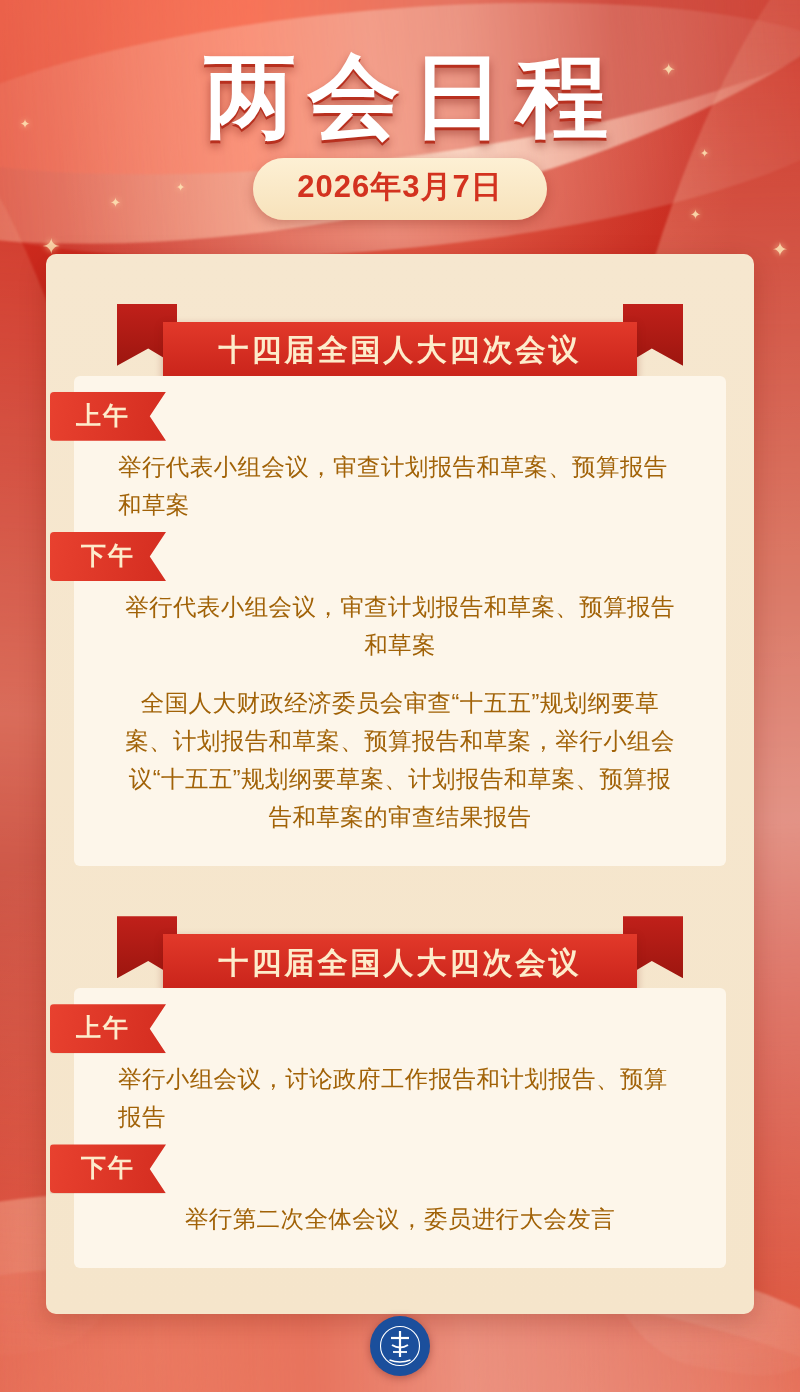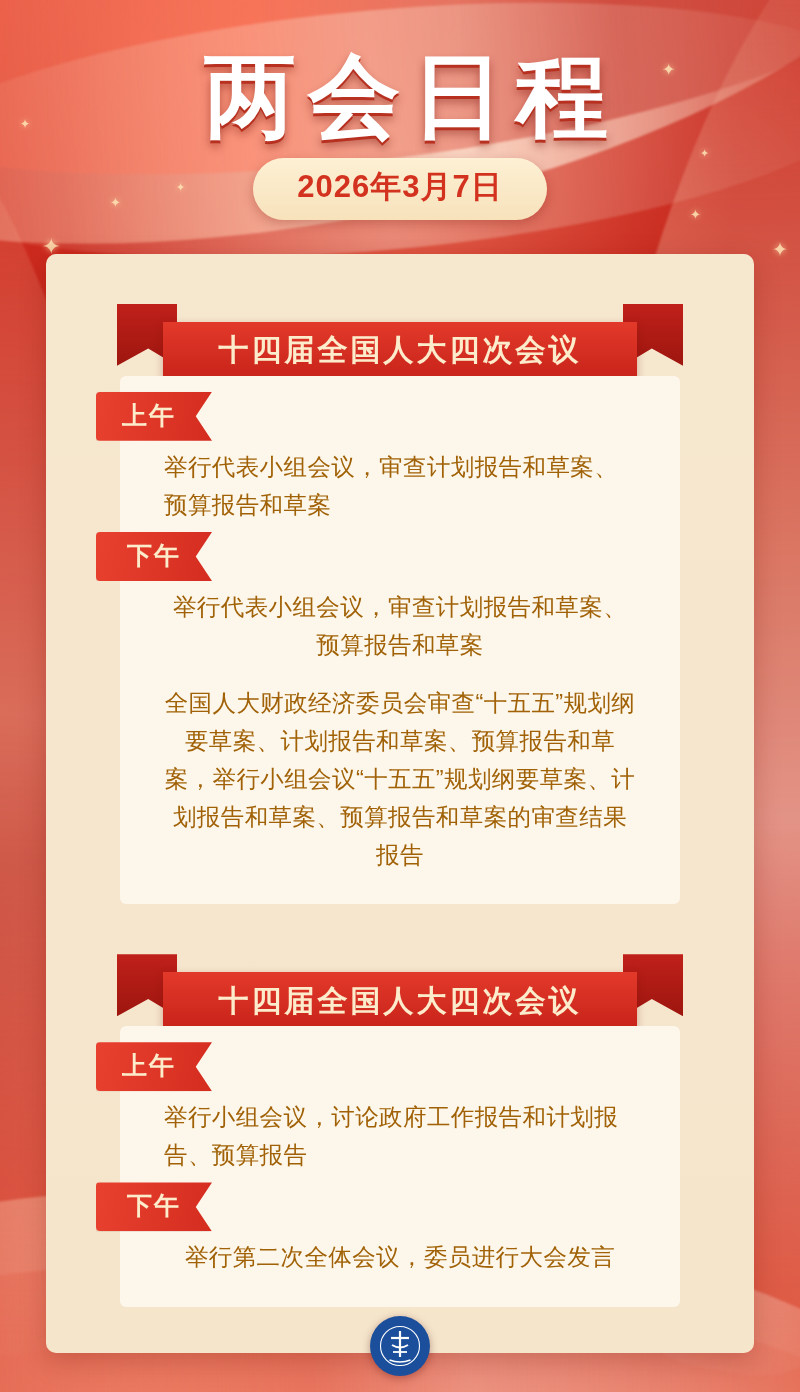--- a/index.html
+++ b/index.html
@@ -166,21 +166,21 @@
     left: 0;
     clip-path: polygon(0 0, 100% 0, 100% 100%, 52% 72%, 0 100%);
   }
   .ribbon-tail.right {
     right: 0;
     clip-path: polygon(0 0, 100% 0, 100% 100%, 48% 72%, 0 100%);
   }
 
   
   .session-body {
-    width: 560px;
+    width: 652px;
     margin: 24px auto 0;
     background: #fdf6ea;
     border-radius: 6px;
     padding: 34px 0 30px;
     position: relative;
   }
 
   .slot {
     position: relative;
     margin-top: 4px;

